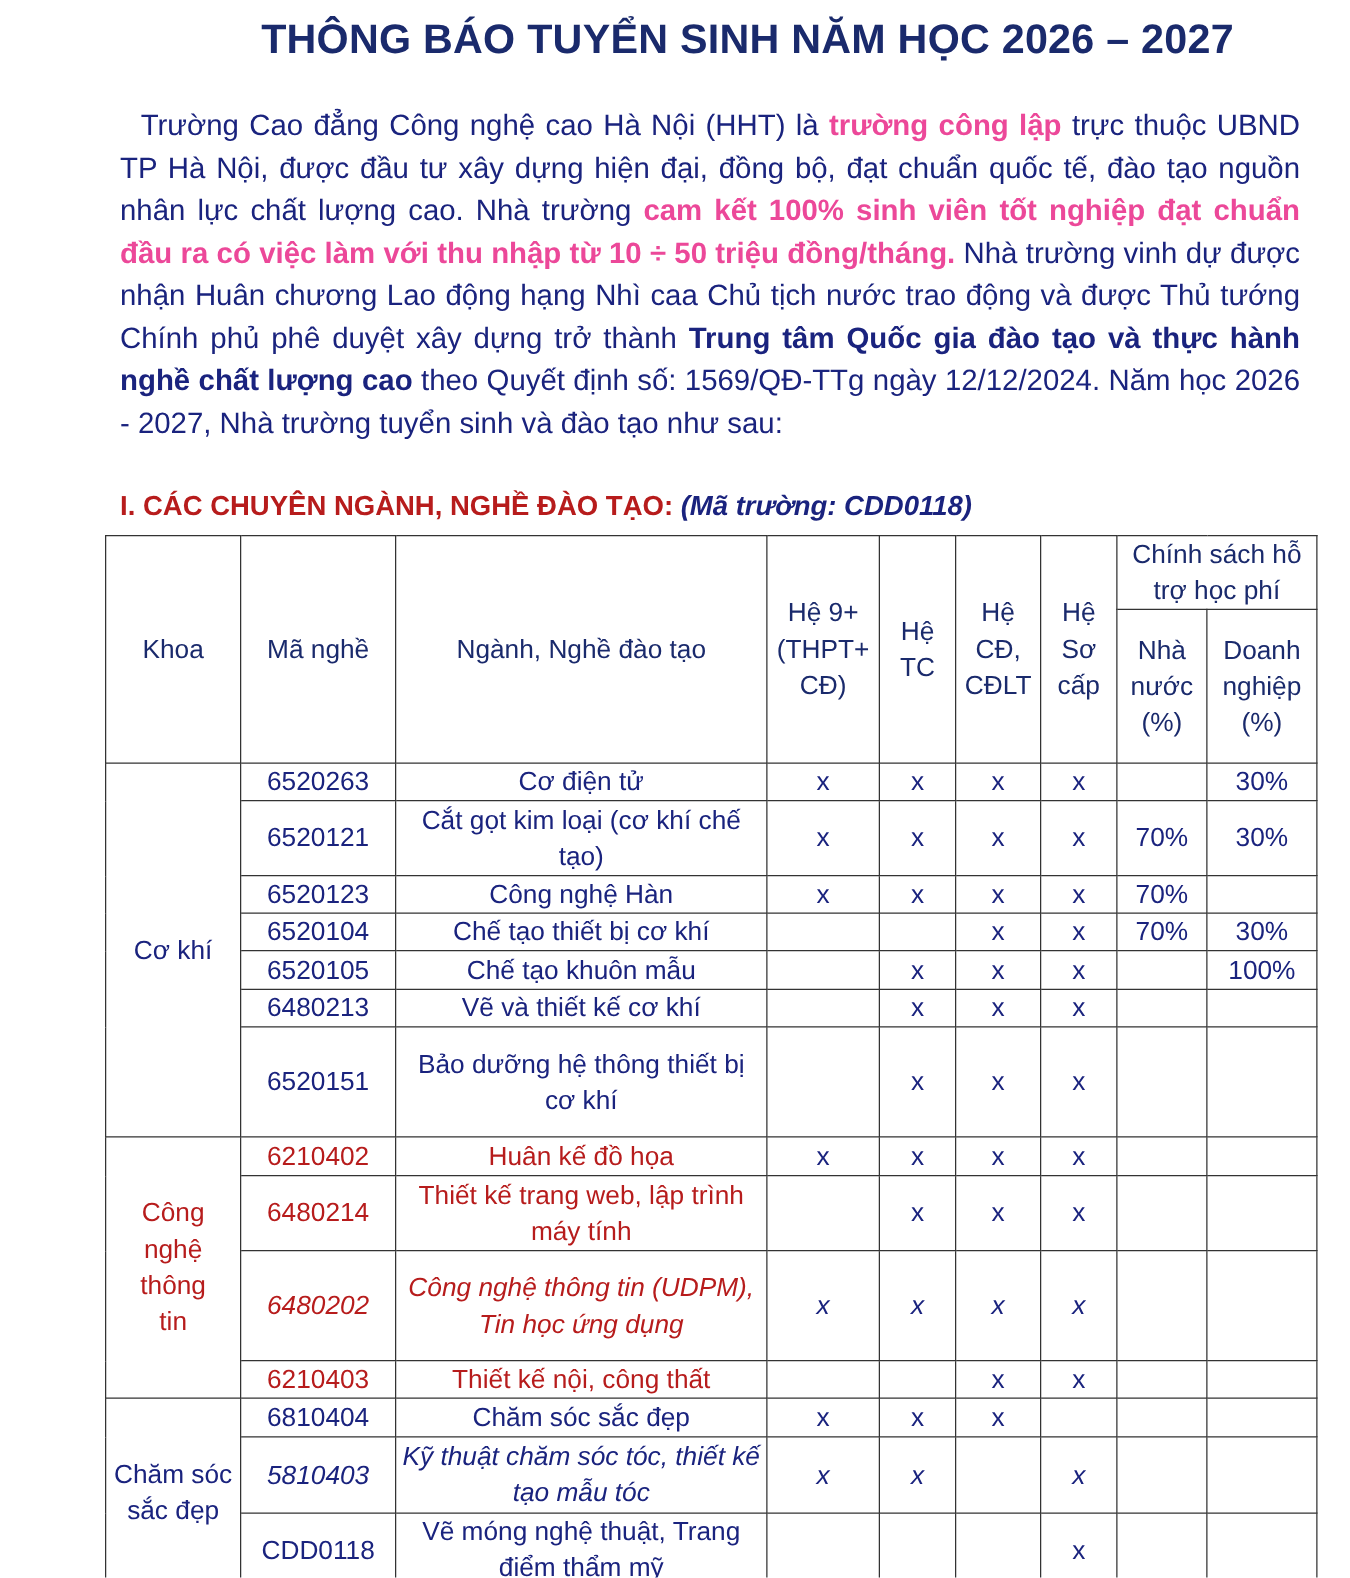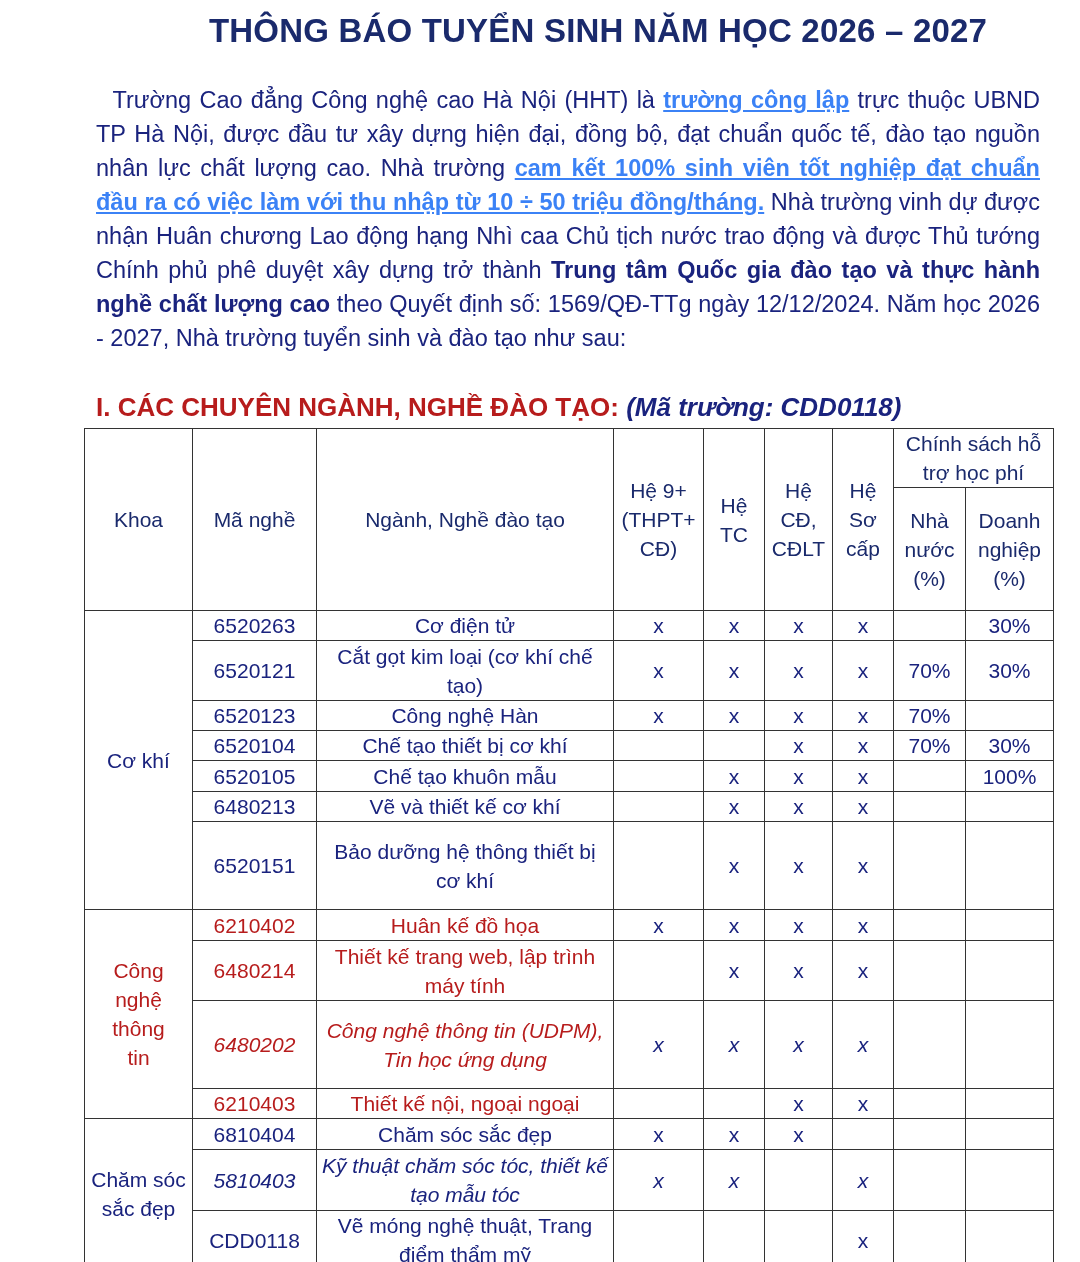--- a/index.html
+++ b/index.html
@@ -2,23 +2,23 @@
 <html><head>
 <meta charset="utf-8">
 <style>
   html, body { margin:0; padding:0; background:#ffffff; }
   body { width:1080px; height:1262px; position:relative; overflow:hidden;
          font-family:"Liberation Sans", sans-serif; color:#1a237e; }
   .title { position:absolute; left:0; top:12px; width:1196px; text-align:center;
            font-size:33px; font-weight:bold; color:#1a2a6c; letter-spacing:0.2px; }
   .intro { position:absolute; left:96px; top:83px; width:944px;
            font-size:23.5px; line-height:34px; color:#1a237e; text-align:justify; }
-  .intro .red { color:#3b82f6; font-weight:bold;text-decoration:underline; }
+  .intro .red { color:#ec4899; font-weight:bold; }
   .intro .bold { font-weight:bold; }
-  .section { position:absolute; left:96px; top:392px; font-size:26px; color:#b71c1c; font-weight:bold; }
+  .section { position:absolute; left:96px; top:392px; font-size:22px; color:#b71c1c; font-weight:bold; }
   .section .code { font-style:italic; color:#1a237e; }
 
   table.grid { position:absolute; left:84px; top:428px; border-collapse:collapse;
                table-layout:fixed; width:969px; }
   table.grid td, table.grid th { border:1.5px solid #333; padding:0 4px; text-align:center;
                vertical-align:middle; font-weight:normal; color:#1a237e; font-size:21px; line-height:29px; }
   table.grid th { color:#1a2a6c; }
   th.big { font-size:24px; line-height:30px; }
   th.small { font-size:17px; line-height:24px; }
   th.mid { font-size:20px; line-height:27px; }
@@ -163,21 +163,21 @@
         <td class="name">Công nghệ thông tin (UDPM), Tin học ứng dụng</td>
         <td class="mark">x</td>
         <td class="mark">x</td>
         <td class="mark">x</td>
         <td class="mark">x</td>
         <td class="pct"></td>
         <td class="pct"></td>
       </tr>
       <tr class="it" style="height: 30px;">
         <td class="code">6210403</td>
-        <td class="name">Thiết kế nội, ngoại ngoại</td>
+        <td class="name">Thiết kế nội, công thất</td>
         <td class="mark"></td>
         <td class="mark"></td>
         <td class="mark">x</td>
         <td class="mark">x</td>
         <td class="pct"></td>
         <td class="pct"></td>
       </tr>
       <tr style="height: 31px;">
         <td rowspan="3" class="khoa">Chăm sóc sắc đẹp</td>
         <td class="code">6810404</td>

